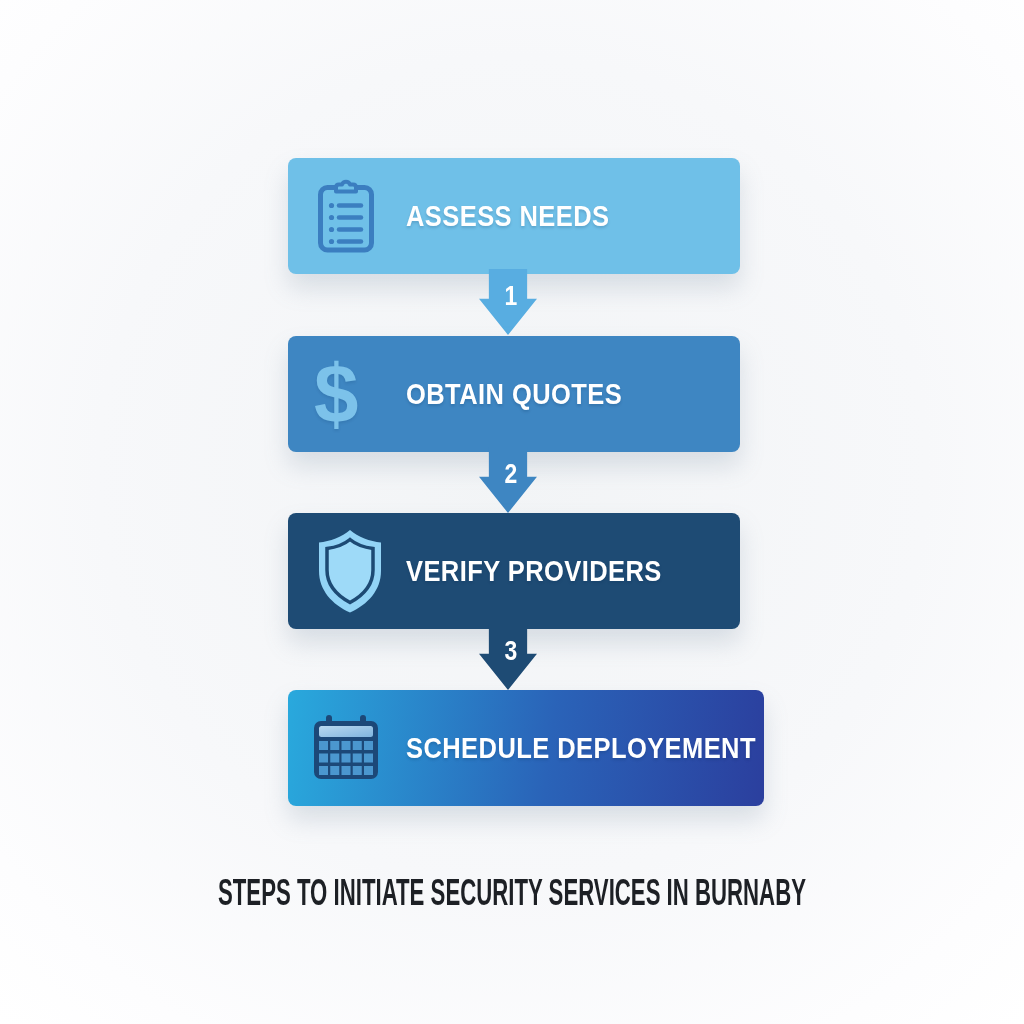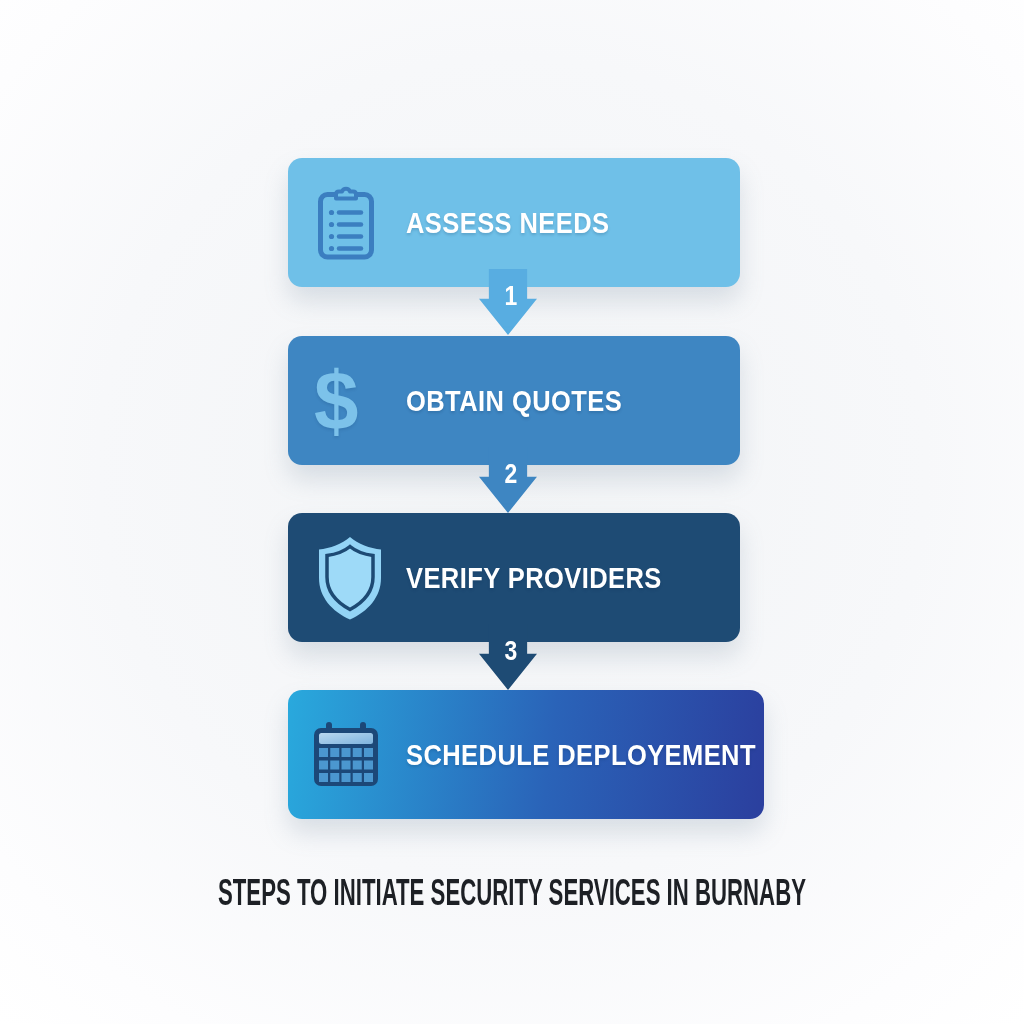--- a/index.html
+++ b/index.html
@@ -6,21 +6,21 @@
   body{
     width:1024px;height:1024px;overflow:hidden;
     font-family:"Liberation Sans",sans-serif;
     background:#ffffff;
   }
   .canvas{
     position:relative;width:1024px;height:1024px;
     background:radial-gradient(circle at 50% 46%, #f2f4f6 0%, #f7f8fa 55%, #fdfdfe 85%, #ffffff 100%);
   }
   .step{
-    position:absolute;left:288px;width:452px;height:129px;border-radius:14px;
+    position:absolute;left:288px;width:452px;height:116px;border-radius:8px;
     box-shadow:0 14px 24px rgba(110,130,155,0.22);
   }
   .step1{top:158px;background:#6fc0e8;}
   .step2{top:336px;background:#3e86c2;}
   .step3{top:513px;background:#1e4b74;text-align:right;}
   .step4{top:690px;background:linear-gradient(97deg,#29a9dd 0%,#2a63b8 55%,#2b3f9e 100%);padding-left:24px;}
   .step-label{
     position:absolute;left:118px;top:50%;
     transform:translateY(-50%) scaleX(0.85);transform-origin:left center;
     color:#ffffff;font-weight:700;font-size:30px;letter-spacing:0.5px;white-space:nowrap;

